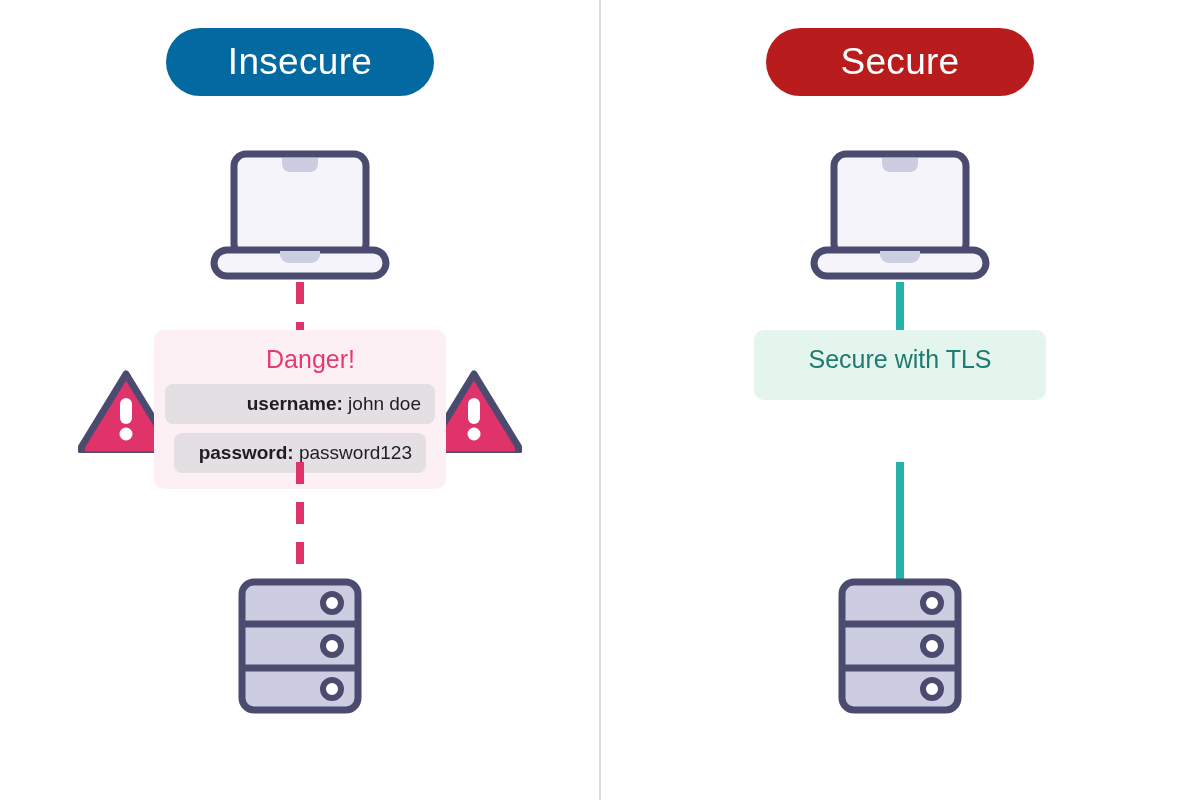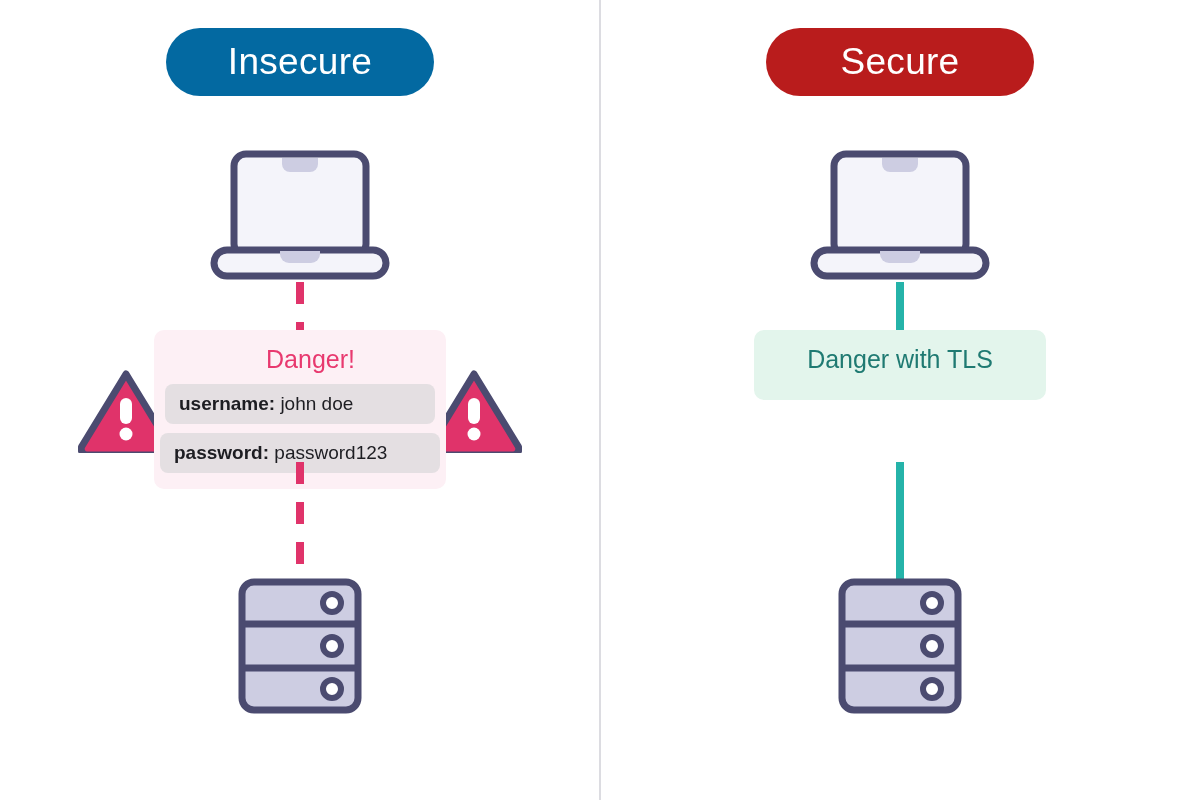--- a/index.html
+++ b/index.html
@@ -116,31 +116,31 @@
     align-items: center;
     gap: 9px;
   }
   .cred-row {
     border-radius: 8px;
     font-size: 19px;
     line-height: 24px;
     padding: 8px 14px;
     white-space: nowrap;
     box-sizing: border-box;
-    text-align: left;
+    text-align: right;
   }
   .cred-row b { font-weight: 700; }
 
   
   .row-plain {
     background: #e4dfe2;
     color: #1d1d22;
   }
   .row-plain.row-user { width: 270px; }
-  .row-plain.row-pass { width: 280px; }
+  .row-plain.row-pass { width: 252px; }
 
   
   .row-enc {
     background: #4d6a6c;
     color: #ffffff;
     width: 278px;
   }
 
   
   .side-icon {
@@ -230,21 +230,21 @@
         <rect x="24" y="4" width="132" height="102" rx="12" fill="#f4f4fa" stroke="#4b4b70" stroke-width="7"></rect>
         <path d="M72 8 h36 a0 0 0 0 1 0 0 v6 a8 8 0 0 1 -8 8 h-20 a8 8 0 0 1 -8 -8 z" fill="#cdcde2"></path>
         <rect x="4" y="100" width="172" height="26" rx="13" fill="#f4f4fa" stroke="#4b4b70" stroke-width="7"></rect>
         <path d="M70 101 h40 v3 a9 9 0 0 1 -9 9 h-22 a9 9 0 0 1 -9 -9 z" fill="#cdcde2"></path>
       </svg>
     </div>
 
     <div class="wire wire-top wire-solid"></div>
 
     <div class="card card-secure">
-      <div class="card-title title-tls">Danger with TLS</div>
+      <div class="card-title title-tls">Secure with TLS</div>
     </div>
 
     <div class="wire wire-bottom wire-solid"></div>
 
     <div class="server">
       <svg width="124" height="136" viewBox="0 0 124 136" aria-hidden="true">
         <rect x="4" y="4" width="116" height="128" rx="12" fill="#cdcde2" stroke="#4b4b70" stroke-width="7"></rect>
         <line x1="4" y1="46" x2="120" y2="46" stroke="#4b4b70" stroke-width="7"></line>
         <line x1="4" y1="90" x2="120" y2="90" stroke="#4b4b70" stroke-width="7"></line>
         <circle cx="94" cy="25" r="9" fill="#ffffff" stroke="#4b4b70" stroke-width="6"></circle>

